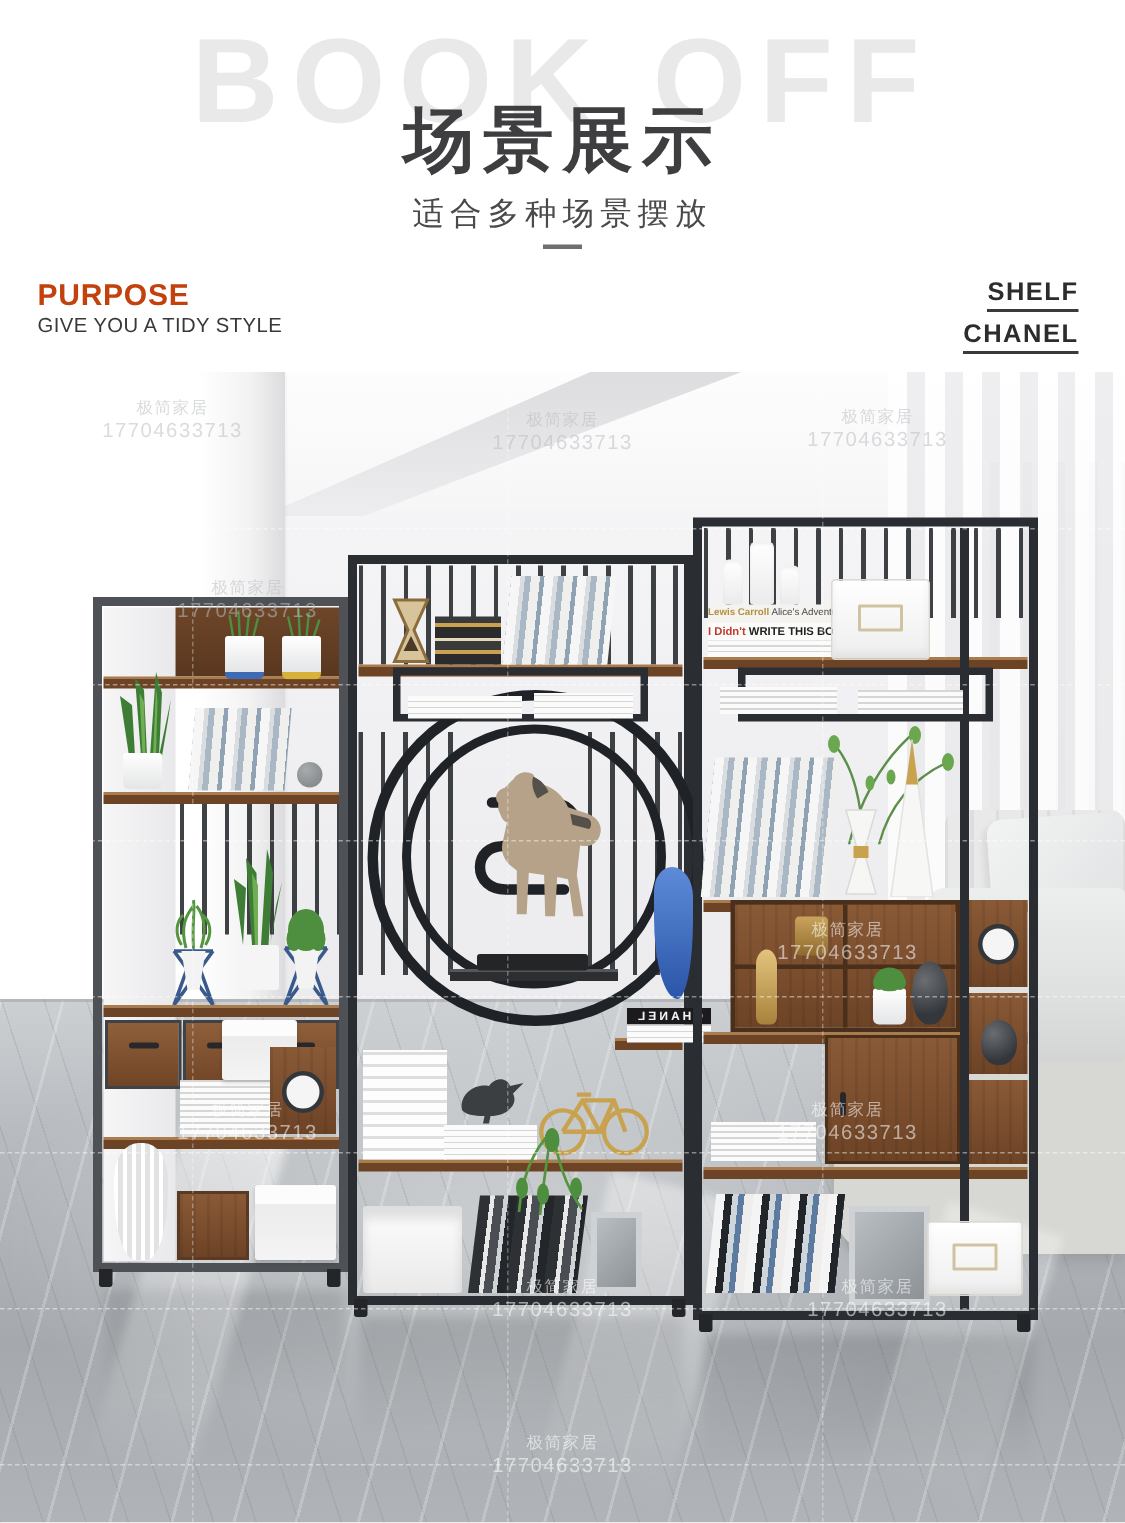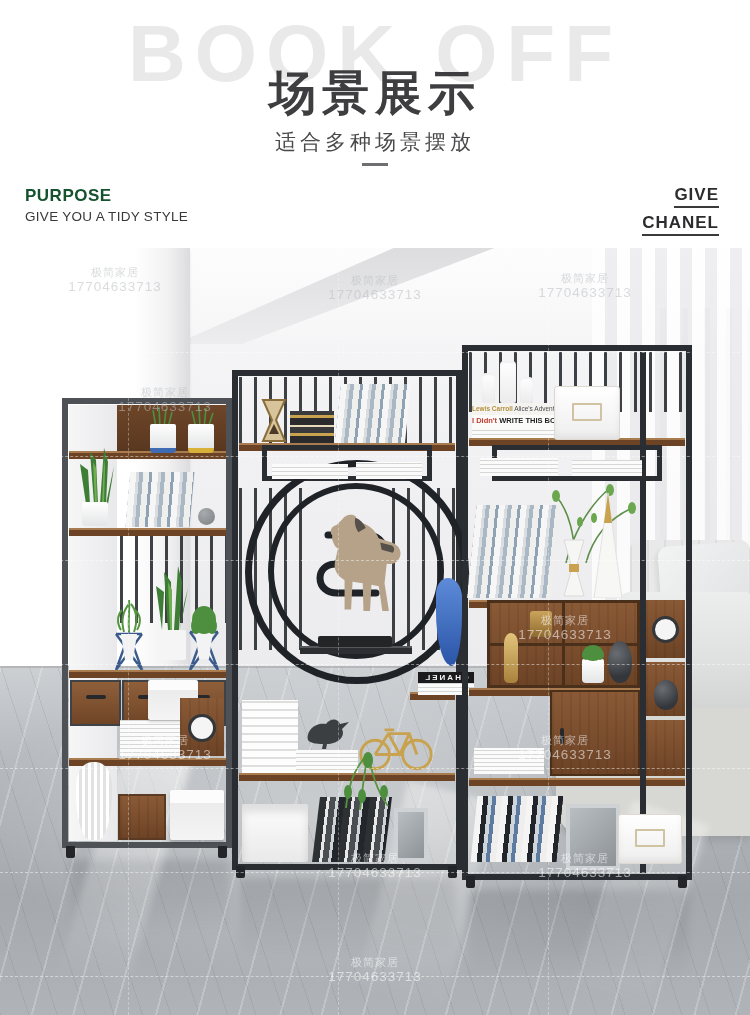--- a/index.html
+++ b/index.html
@@ -11,21 +11,21 @@
        font-family:"Liberation Sans", sans-serif;}
   .abs{position:absolute;}
   
   .showoff{top:8px;left:0;width:750px;text-align:center;font-size:80px;font-weight:bold;
            color:#e9e9ea;letter-spacing:9px;white-space:nowrap;}
   .title{top:62px;left:0;width:750px;text-align:center;font-size:47px;font-weight:bold;
          color:#3e3e40;letter-spacing:6px;}
   .subtitle{top:128px;left:0;width:750px;text-align:center;font-size:21px;color:#4a4a4c;
             letter-spacing:4px;}
   .dash{top:163px;left:50%;transform:translateX(-50%);width:26px;height:3px;background:#6f6f71;}
-  .purpose{left:25px;top:186px;font-size:17px;font-weight:bold;color:#14532d;letter-spacing:.5px;}
+  .purpose{left:25px;top:186px;font-size:20px;font-weight:bold;color:#c2410c;letter-spacing:.5px;}
   .purpose-sub{left:25px;top:209px;font-size:13.5px;color:#39393b;letter-spacing:.3px;}
   .style-block{right:31px;top:185px;text-align:right;}
   .style-line{font-size:17px;font-weight:bold;color:#2c2c2e;letter-spacing:1px;
               border-bottom:2px solid #3a3a3c;display:inline-block;padding-bottom:1px;margin-bottom:5px;}
   
   #photo{top:248px;left:0;width:750px;height:767px;overflow:hidden;background:#f0f0f2;}
   .wall{inset:0;background:linear-gradient(180deg,#f8f8f9 0,#f1f1f3 200px,#ececee 420px);}
   .ceiling{left:0;top:0;width:750px;height:92px;background:linear-gradient(180deg,#fdfdfe,#f6f6f7);}
   .soffit{left:150px;top:0;width:420px;height:96px;
           background:linear-gradient(180deg,#dddddf,#ededef);
@@ -106,21 +106,21 @@
 </head>
 <body>
 
 <div class="abs showoff">BOOK OFF</div>
 <div class="abs title">场景展示</div>
 <div class="abs subtitle">适合多种场景摆放</div>
 <div class="abs dash"></div>
 <div class="abs purpose">PURPOSE</div>
 <div class="abs purpose-sub">GIVE YOU A TIDY STYLE</div>
 <div class="abs style-block">
-  <div><span class="style-line">GIVE</span></div>
+  <div><span class="style-line">SHELF</span></div>
   <div><span class="style-line">CHANEL</span></div>
 </div>
 
 <div id="photo" class="abs">
   <div class="abs wall"></div>
   <div class="abs ceiling"></div>
   <div class="abs soffit"></div>
   <div class="abs window-hint"></div>
   <div class="abs curtain"></div>
   <div class="abs column"></div>

